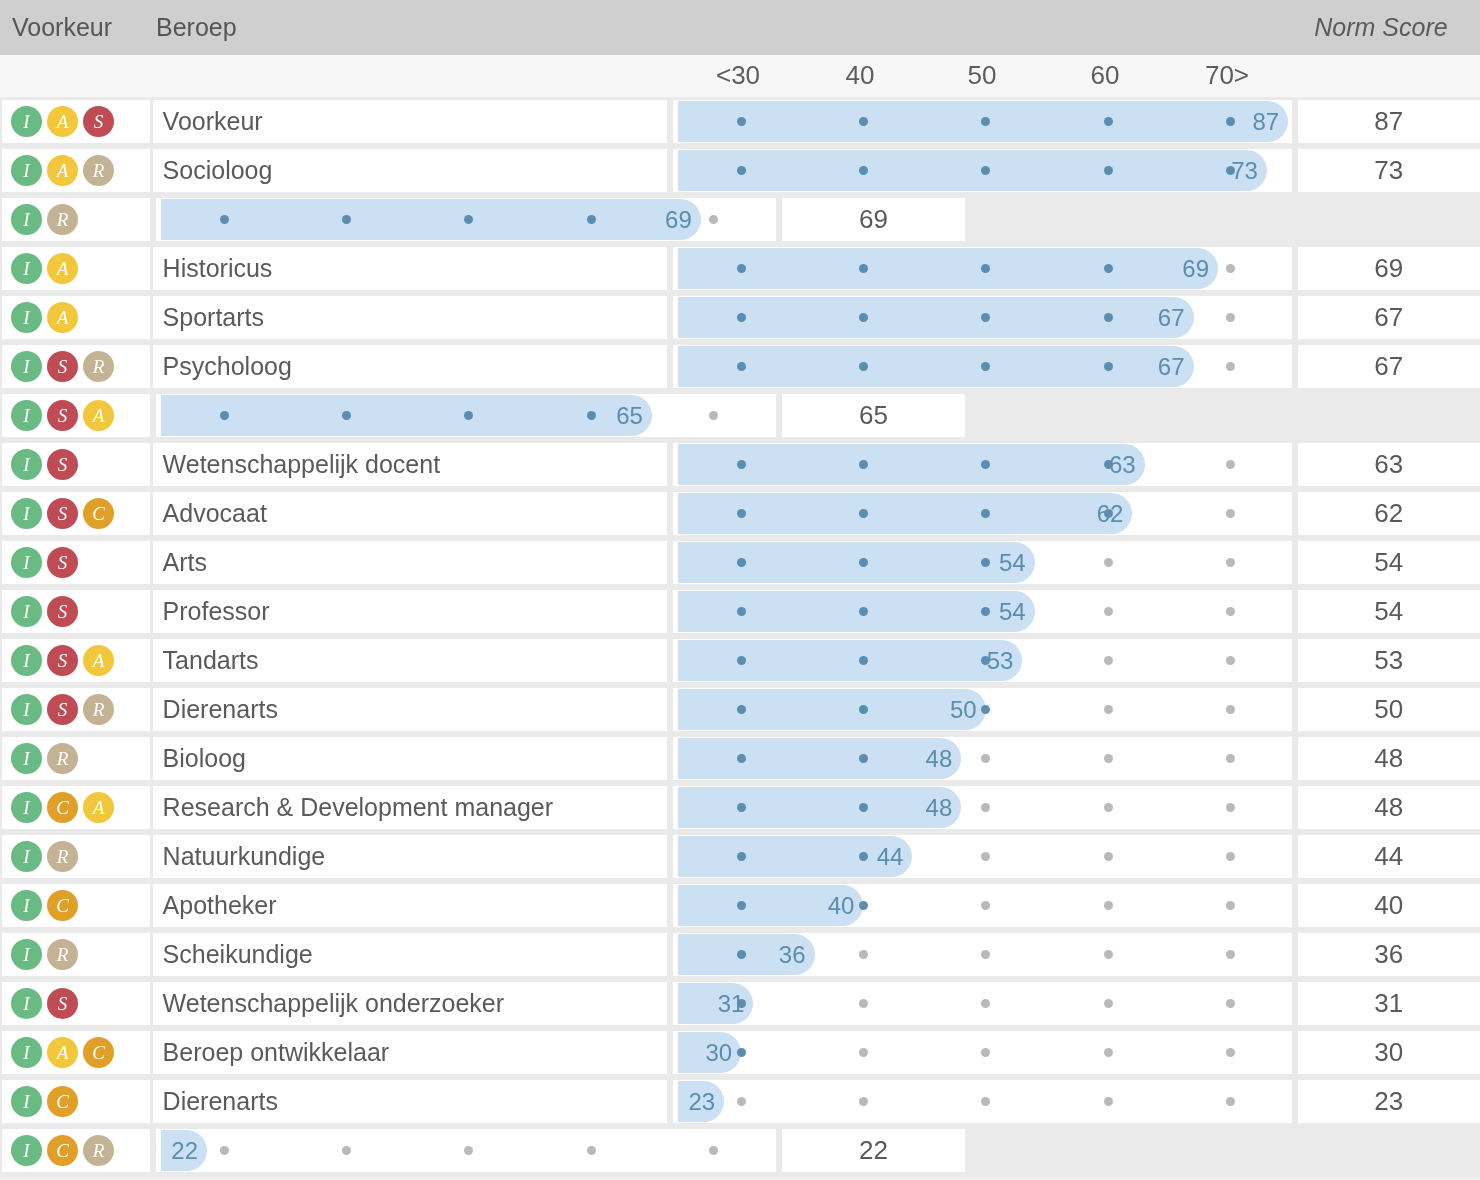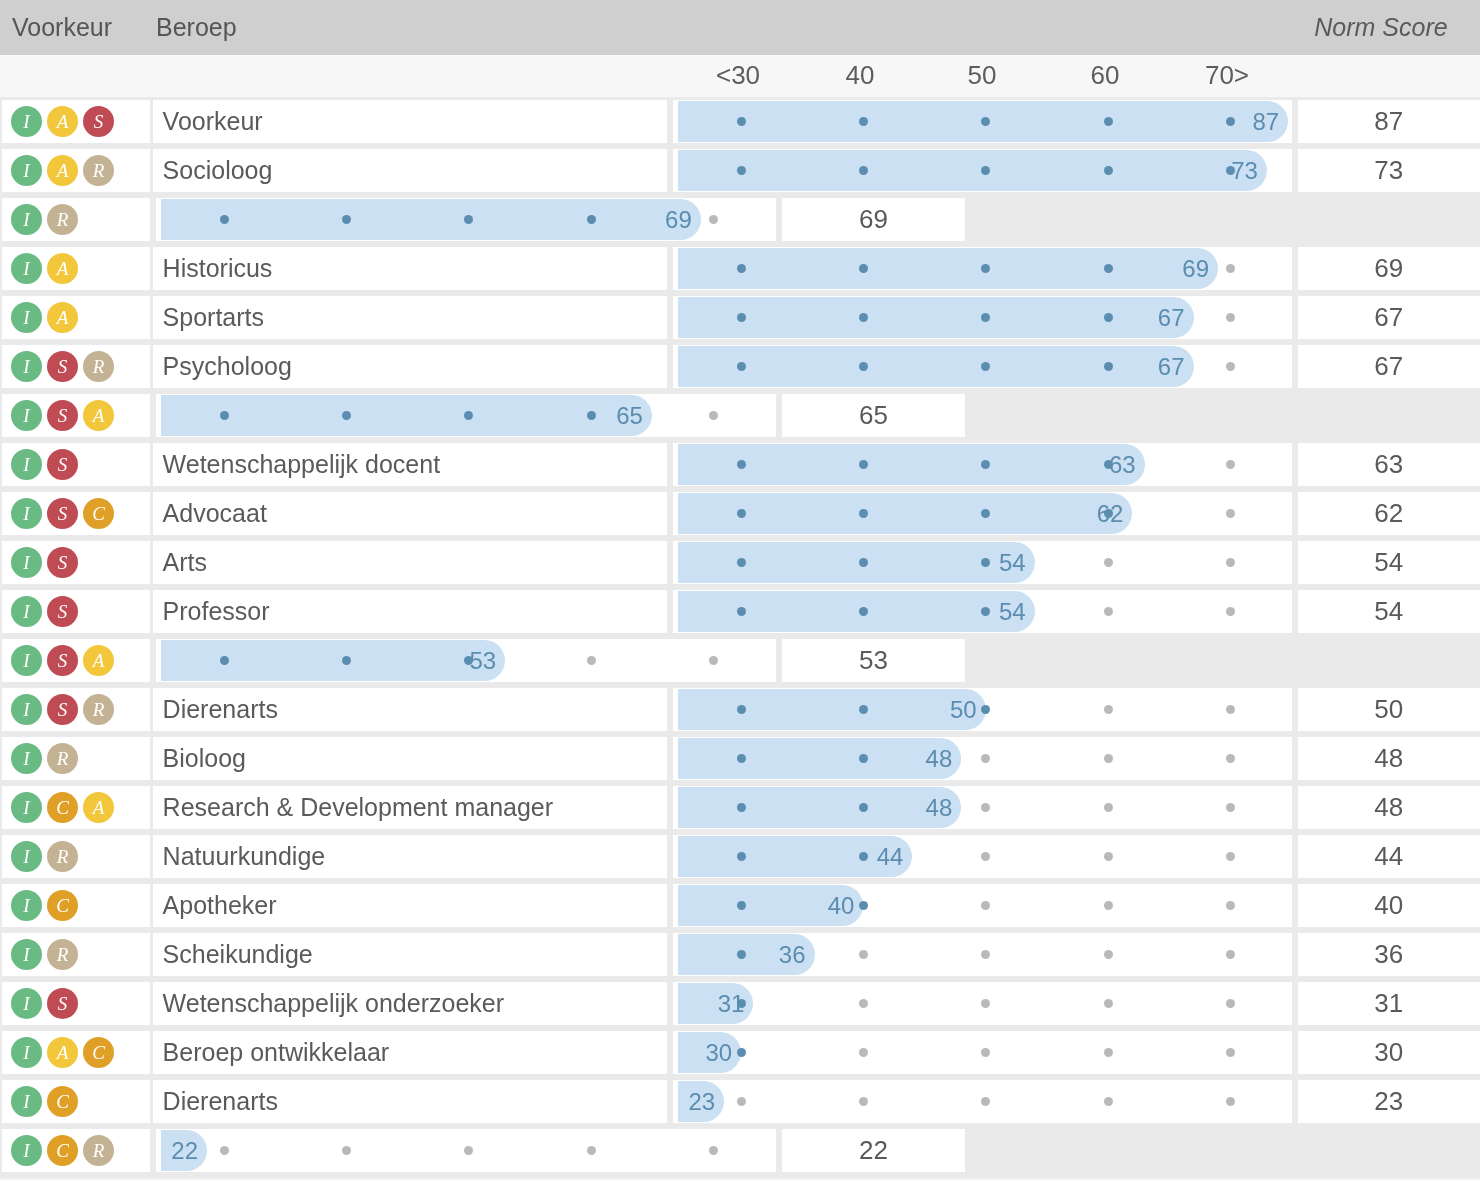--- a/index.html
+++ b/index.html
@@ -422,20 +422,21 @@
           </div>
         </div>
         <div class="cell-norm">54</div>
       </div>
       <div class="row">
         <div class="cell-pref">
           <span class="badge" style="background: rgb(106, 186, 132);">I</span>
           <span class="badge" style="background: rgb(191, 76, 84);">S</span>
           <span class="badge" style="background: rgb(242, 199, 60);">A</span>
         </div>
+        <div class="cell-job">Tandarts</div>
         <div class="cell-bar">
           <div class="bar-track">
             <div class="bar-fill" style="width: 344.175px;"></div>
             <div class="dot inside" style="left: 63px;"></div>
             <div class="dot inside" style="left: 185px;"></div>
             <div class="dot inside" style="left: 307px;"></div>
             <div class="dot outside" style="left: 430px;"></div>
             <div class="dot outside" style="left: 552px;"></div>
             <div class="bar-value" style="left: 344.175px;">53</div>
           </div>

